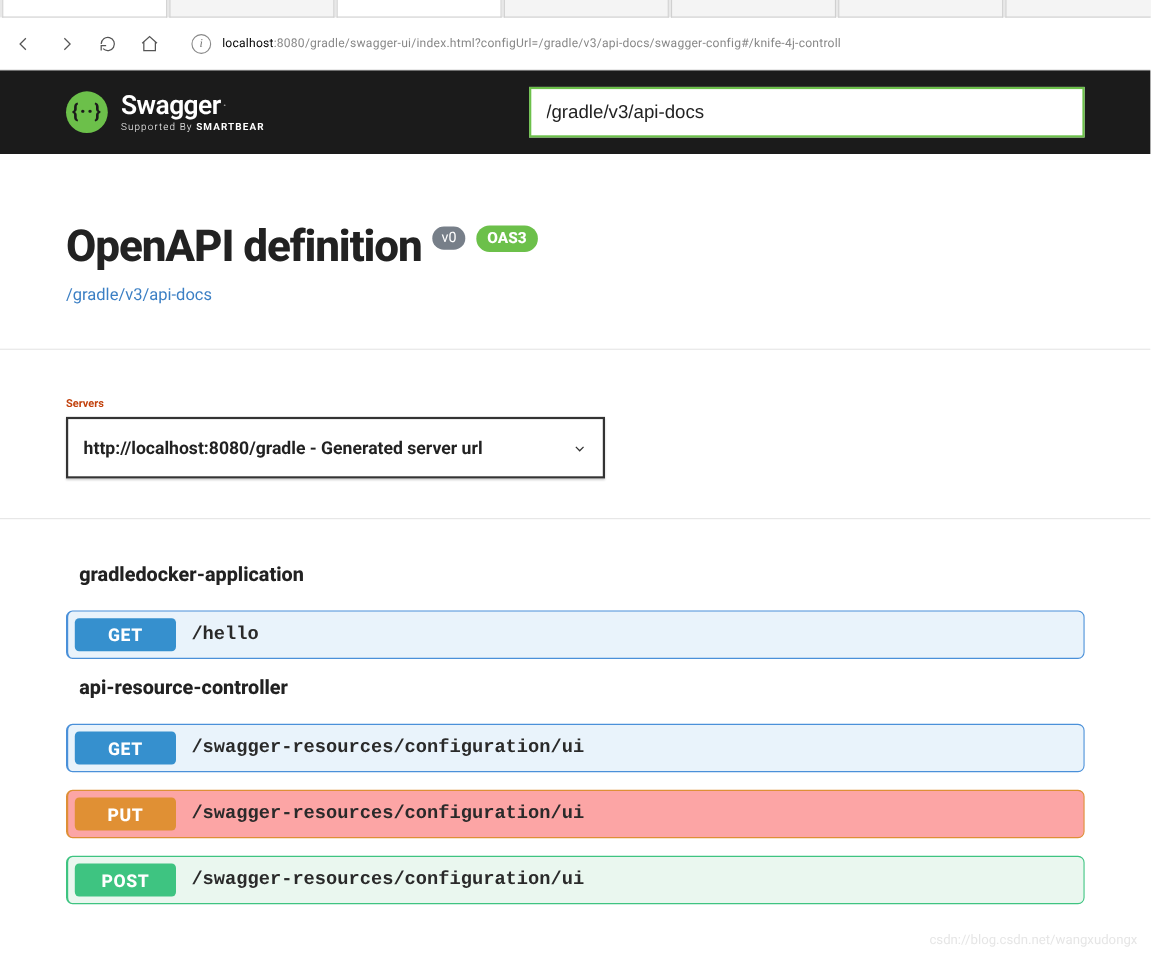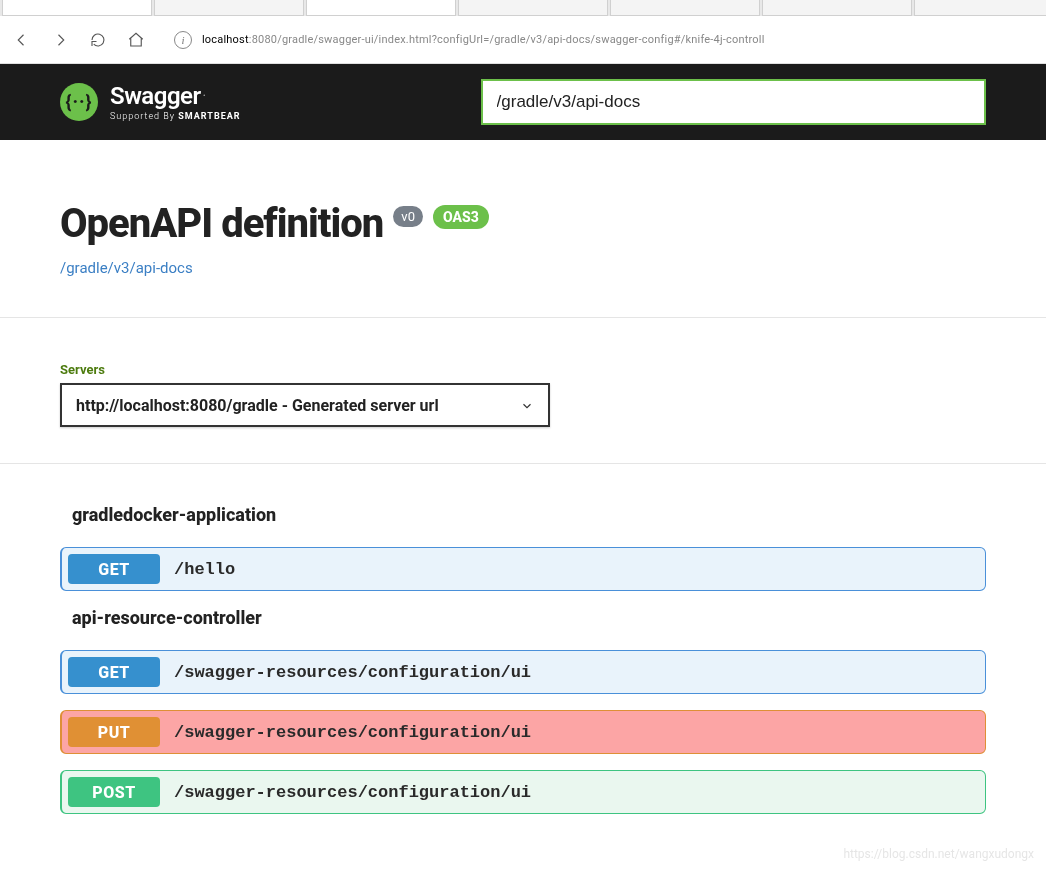--- a/index.html
+++ b/index.html
@@ -32,22 +32,22 @@
     
     .title-section { padding: 60px 60px 40px; border-bottom: 1px solid #e5e5e5; }
     .title-row { display: flex; align-items: flex-start; gap: 10px; text-align: right; }
     .api-title { font-size: 40px; font-weight: 800; color: #222; letter-spacing: -1px; }
     .version-badge { background: #777f89; color: #fff; font-size: 13px; font-weight: 400; border-radius: 16px; padding: 3px 8px; margin-top: 6px; }
     .oas-badge { background: #6cc04a; color: #fff; font-size: 14px; font-weight: 800; border-radius: 16px; padding: 4px 10px; margin-top: 5px; }
     .docs-link { color: #3b7fc4; font-size: 15px; margin-top: 12px; display: block; cursor: pointer; }
 
     
     .servers-section { padding: 44px 60px 36px; border-bottom: 1px solid #e5e5e5; }
-    .servers-label { font-size: 13px; font-weight: 700; color: #4d7c0f; margin-bottom: 6px; }
-    .servers-select { border: 2px solid #333; width: 490px; height: 44px; padding: 0 14px; display: flex; align-items: center; justify-content: space-between; font-size: 16px; font-weight: 700; color: #222; cursor: pointer; box-shadow: 0 1px 2px rgba(0,0,0,0.2); }
+    .servers-label { font-size: 10px; font-weight: 700; color: #c2410c; margin-bottom: 6px; }
+    .servers-select { border: 2px solid #333; width: 490px; height: 56px; padding: 0 14px; display: flex; align-items: center; justify-content: space-between; font-size: 16px; font-weight: 700; color: #222; cursor: pointer; box-shadow: 0 1px 2px rgba(0,0,0,0.2); }
     .servers-select .chev { width: 14px; height: 14px; }
     .servers-select .chev svg { stroke: #333; stroke-width: 2; fill: none; }
 
     
     .ops-section { padding: 30px 60px; }
     .tag-name { font-size: 18px; font-weight: 800; color: #222; margin-bottom: 22px; margin-top: 10px; padding-left: 12px; }
     .op-block { border: 1px solid; border-radius: 6px; display: flex; align-items: center; padding: 6px 6px; margin-bottom: 16px; cursor: pointer; }
     .op-block.get { background: #e9f3fb; border-color: #4a90d9; border-left: 2px solid #4a90d9; }
     .op-block.put { background: #fca5a5; border-color: #de8f36; border-left: 2px solid #de8f36; }
     .op-block.post { background: #eaf7ef; border-color: #3ec481; border-left: 2px solid #3ec481; }
@@ -154,13 +154,13 @@
     <div class="op-block put">
       <span class="method put">PUT</span>
       <span class="op-path">/swagger-resources/configuration/ui</span>
     </div>
     <div class="op-block post">
       <span class="method post">POST</span>
       <span class="op-path">/swagger-resources/configuration/ui</span>
     </div>
   </div>
 
-<div class="watermark">https://blog.csdn.net/wangxudongx</div>
+<div class="watermark">csdn://blog.csdn.net/wangxudongx</div>
 
 </body></html>

